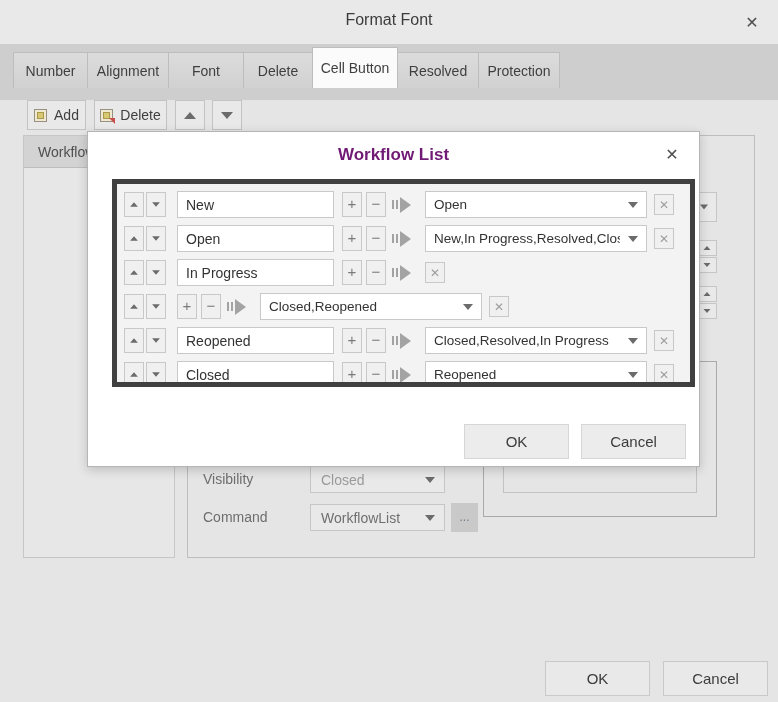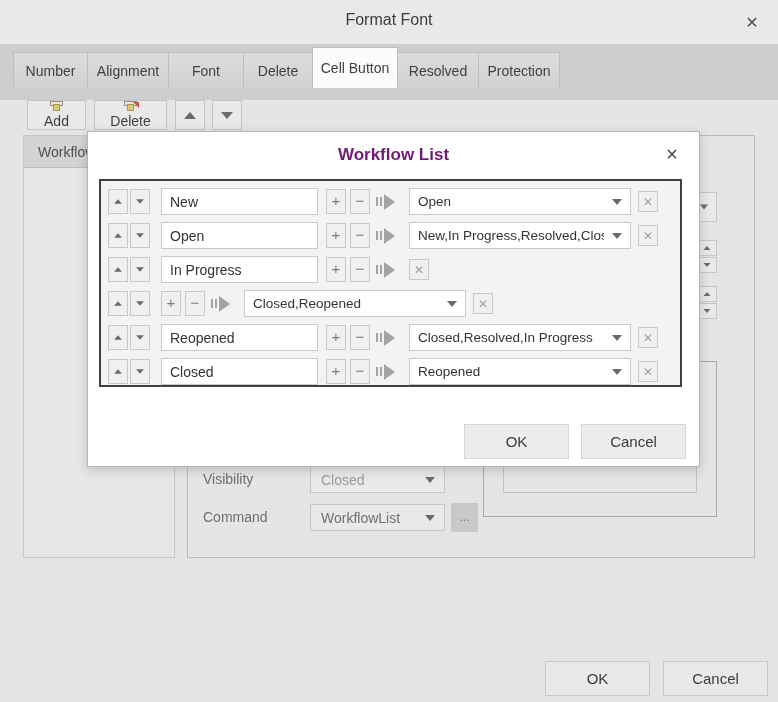--- a/index.html
+++ b/index.html
@@ -16,21 +16,21 @@
   .tabs{position:absolute;left:13px;top:0;height:44px;display:flex;align-items:flex-end;}
   .tab{height:36px;box-sizing:border-box;border:1px solid #bdbdbd;border-bottom:none;border-right:none;
        background:linear-gradient(180deg,#dcdcdc,#d1d1d1);display:flex;align-items:center;justify-content:center;
        font-size:14px;color:#3f3f3f;cursor:pointer;}
   .tab:last-child{border-right:1px solid #bdbdbd;}
   .tab.sel{height:41px;background:#fbfbfb;border-right:1px solid #bdbdbd;}
   .tab.sel + .tab{border-left:none;}
 
   
   .tool-btn{position:absolute;box-sizing:border-box;height:30px;background:#e9e9e9;border:1px solid #c3c3c3;
-            display:flex;align-items:center;justify-content:center;gap:7px;font-size:14px;color:#3f3f3f;cursor:pointer;flex-direction:column;}
+            display:flex;align-items:center;justify-content:center;gap:7px;font-size:14px;color:#3f3f3f;cursor:pointer;}
   .sheet-icon{position:relative;width:13px;height:13px;box-sizing:border-box;border:1px solid #979083;background:#efe9d2;}
   .sheet-icon .core{position:absolute;left:2px;top:2px;width:7px;height:7px;background:#d8c873;border:1px solid #a89a4a;box-sizing:border-box;}
   .del-mark{position:absolute;right:-3px;bottom:-3px;width:0;height:0;border-top:6px solid #c9504a;border-right:6px solid transparent;transform:rotate(90deg);}
 
   .tri-up{width:0;height:0;border-left:6px solid transparent;border-right:6px solid transparent;border-bottom:7px solid #6b6b6b;}
   .tri-down{width:0;height:0;border-left:6px solid transparent;border-right:6px solid transparent;border-top:7px solid #6b6b6b;}
   .tri-up.sm{border-left-width:5px;border-right-width:5px;border-bottom-width:6px;}
   .tri-down.sm{border-left-width:5px;border-right-width:5px;border-top-width:6px;}
 
   
@@ -59,21 +59,21 @@
   
   .dlg-btn{position:absolute;box-sizing:border-box;width:105px;height:35px;background:#e9e9e9;border:1px solid #c9c9c9;
            font-size:15px;color:#3c3c3c;display:flex;align-items:center;justify-content:center;cursor:pointer;font-family:inherit;}
 
   
   .modal{position:absolute;left:87px;top:131px;width:613px;height:336px;box-sizing:border-box;background:#ffffff;
          border:1px solid #b5b5b5;box-shadow:0 3px 10px rgba(0,0,0,.18);z-index:10;}
   .modal .mtitle{position:absolute;left:0;right:0;top:13px;text-align:center;font-size:17px;font-weight:600;color:#701a75;}
   .modal .mclose{position:absolute;right:16px;top:11px;width:22px;height:22px;display:flex;align-items:center;justify-content:center;
                  font-size:16px;color:#4f4f4f;cursor:pointer;}
-  .rows-box{position:absolute;left:11px;top:47px;width:583px;height:208px;box-sizing:border-box;background:#f3f3f3;border:2px solid #404040;
+  .rows-box{position:absolute;left:24px;top:47px;width:583px;height:208px;box-sizing:border-box;background:#f3f3f3;border:5px solid #404040;
             padding:7px 0 0 7px;overflow:hidden;}
   .wrow{display:flex;align-items:center;height:27px;margin-bottom:7px;}
   .mini{box-sizing:border-box;width:20px;height:25px;background:#f0f0f0;border:1px solid #c8c8c8;display:flex;align-items:center;justify-content:center;
         cursor:pointer;flex:0 0 auto;}
   .mini .t{transform:scale(.65);}
   .mini.sign{font-size:15px;color:#7a7a7a;padding-bottom:2px;}
   .mini.xbtn{height:21px;font-size:12px;color:#9e9e9e;}
   .wrow .up{margin-right:2px;}
   .wrow .down{margin-right:11px;}
   .state-input{box-sizing:border-box;width:157px;height:27px;border:1px solid #c9c9c9;background:#fff;margin-right:8px;

